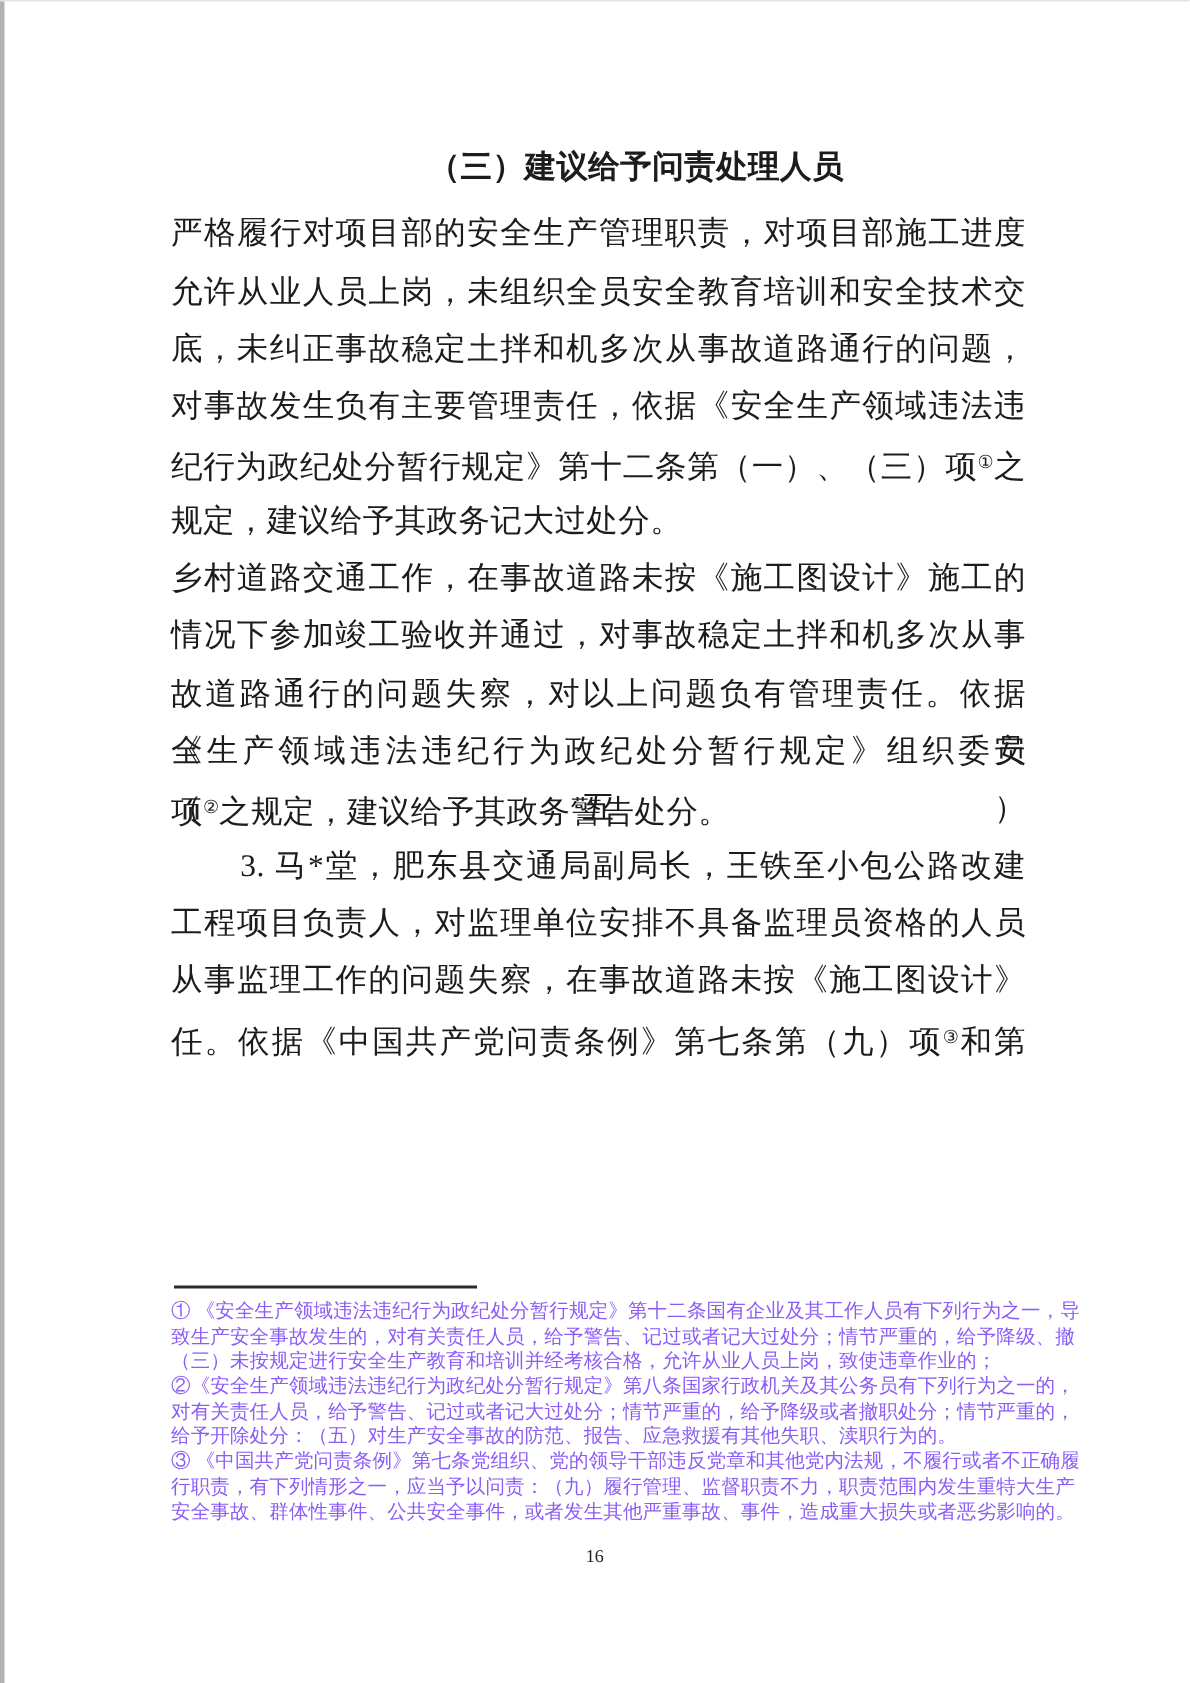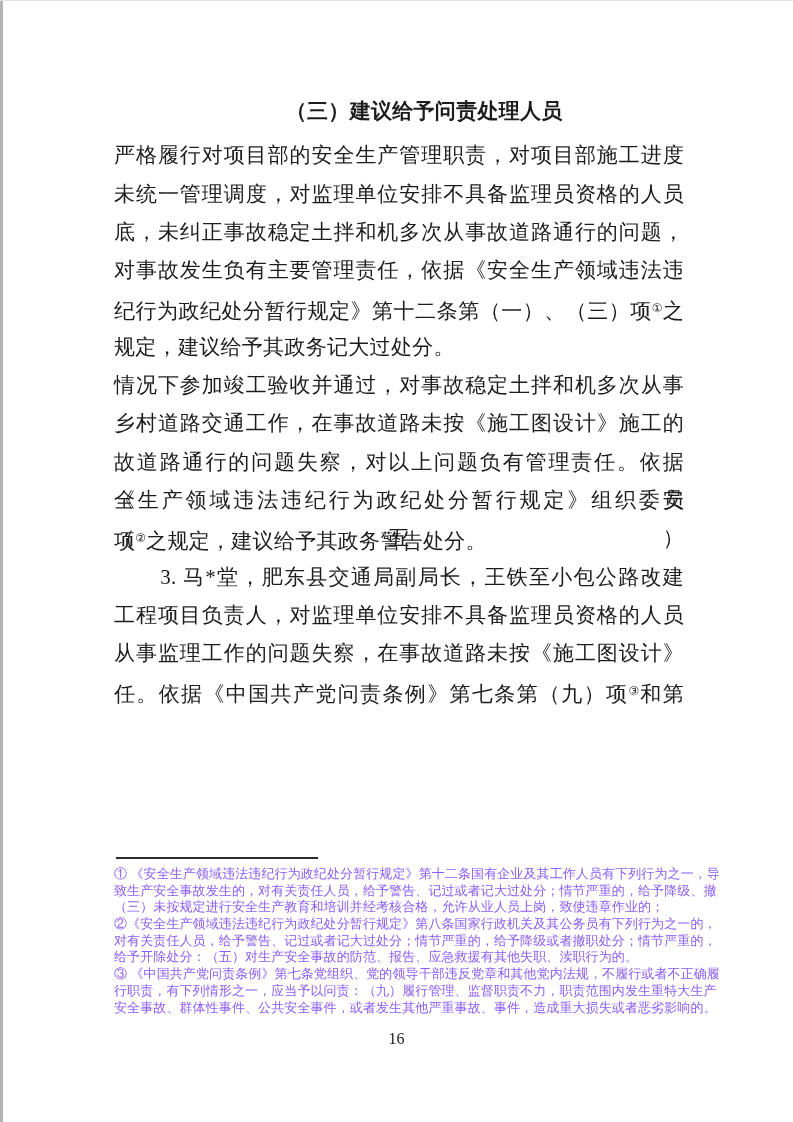--- a/index.html
+++ b/index.html
@@ -53,45 +53,45 @@
     position:absolute;left:114px;top:866px;width:578px;
     font-size:13px;
     line-height:16.7px;
     letter-spacing:0.1px;
     color:#8b5cf6;
   }
   .fline{white-space:nowrap;height:16.7px;}
   .page-number{
     position:absolute;left:0;top:1030px;width:793px;
     text-align:center;
-    font-size:16px;
+    font-size:12px;
     color:#222;
   }
 </style>
 </head>
 <body>
 
 <div class="page-edge-left"></div>
 <div class="page-edge-top"></div>
 
 <div class="main-text">
   <div class="heading">（三）建议给予问责处理人员</div>
 
   <div>
     <div class="bline">严格履行对项目部的安全生产管理职责，对项目部施工进度</div>
-    <div class="bline">未统一管理调度，对监理单位安排不具备监理员资格的人员</div>
+    <div class="bline">允许从业人员上岗，未组织全员安全教育培训和安全技术交</div>
     <div class="bline">底，未纠正事故稳定土拌和机多次从事故道路通行的问题，</div>
     <div class="bline">对事故发生负有主要管理责任，依据《安全生产领域违法违</div>
     <div class="bline">纪行为政纪处分暂行规定》第十二条第（一）、（三）项<sup class="s">①</sup>之</div>
     <div class="bline last">规定，建议给予其政务记大过处分。</div>
   </div>
 
   <div>
+    <div class="bline">乡村道路交通工作，在事故道路未按《施工图设计》施工的</div>
     <div class="bline">情况下参加竣工验收并通过，对事故稳定土拌和机多次从事</div>
-    <div class="bline">乡村道路交通工作，在事故道路未按《施工图设计》施工的</div>
     <div class="bline">故道路通行的问题失察，对以上问题负有管理责任。依据《安</div>
     <div class="bline">全生产领域违法违纪行为政纪处分暂行规定》组织委员（五）</div>
     <div class="bline last">项<sup class="s">②</sup>之规定，建议给予其政务警告处分。</div>
   </div>
 
   <div>
     <div class="bline ind">3. 马*堂，肥东县交通局副局长，王铁至小包公路改建</div>
     <div class="bline">工程项目负责人，对监理单位安排不具备监理员资格的人员</div>
     <div class="bline">从事监理工作的问题失察，在事故道路未按《施工图设计》</div>
     <div class="bline">任。依据《中国共产党问责条例》第七条第（九）项<sup class="s">③</sup>和第</div>

